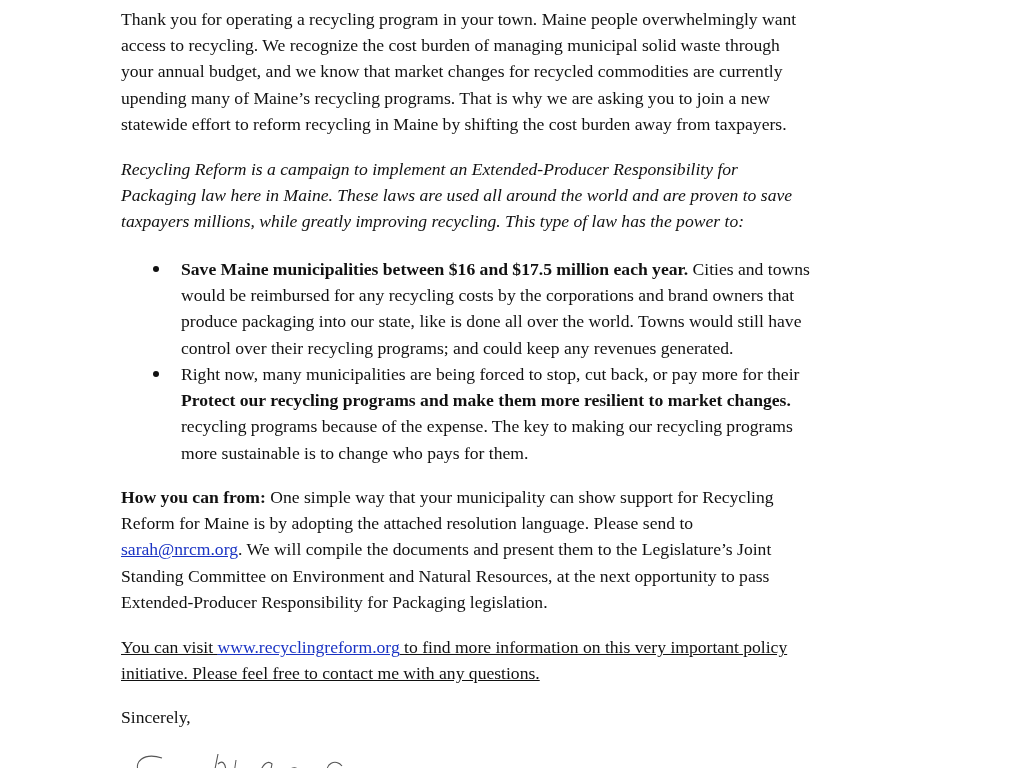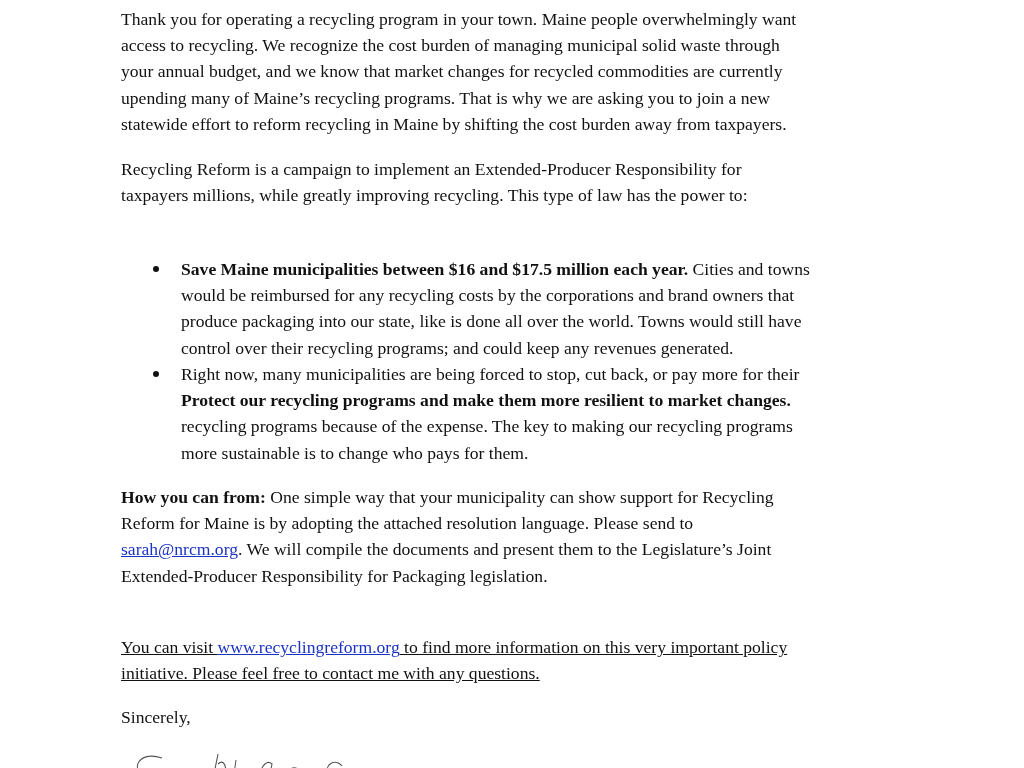--- a/index.html
+++ b/index.html
@@ -69,22 +69,23 @@
 <div class="page">
 
   <div class="block" style="top:6px;">
     <span class="line">Thank you for operating a recycling program in your town. Maine people overwhelmingly want</span>
     <span class="line">access to recycling. We recognize the cost burden of managing municipal solid waste through</span>
     <span class="line">your annual budget, and we know that market changes for recycled commodities are currently</span>
     <span class="line">upending many of Maine’s recycling programs. That is why we are asking you to join a new</span>
     <span class="line">statewide effort to reform recycling in Maine by shifting the cost burden away from taxpayers.</span>
   </div>
 
-  <div class="block" style="top:156px;">
+  <div class="block" style="top:156px;font-style:italic;">
     <span class="line">Recycling Reform is a campaign to implement an Extended-Producer Responsibility for</span>
+    <span class="line">Packaging law here in Maine. These laws are used all around the world and are proven to save</span>
     <span class="line">taxpayers millions, while greatly improving recycling. This type of law has the power to:</span>
   </div>
 
   <div class="bullet-item" style="top:256px;">
     <span class="bullet-dot"></span>
     <div class="bullet-text">
       <span class="line"><b>Save Maine municipalities between $16 and $17.5 million each year.</b><span> Cities and towns</span></span>
       <span class="line">would be reimbursed for any recycling costs by the corporations and brand owners that</span>
       <span class="line">produce packaging into our state, like is done all over the world. Towns would still have</span>
       <span class="line">control over their recycling programs; and could keep any revenues generated.</span>
@@ -98,20 +99,21 @@
       <span class="line"><b>Protect our recycling programs and make them more resilient to market changes.</b></span>
       <span class="line">recycling programs because of the expense. The key to making our recycling programs</span>
       <span class="line">more sustainable is to change who pays for them.</span>
     </div>
   </div>
 
   <div class="block" style="top:484px;">
     <span class="line"><b>How you can from:</b><span> One simple way that your municipality can show support for Recycling</span></span>
     <span class="line">Reform for Maine is by adopting the attached resolution language. Please send to</span>
     <span class="line"><a class="link" href="#">sarah@nrcm.org</a><span>. We will compile the documents and present them to the Legislature’s Joint</span></span>
+    <span class="line">Standing Committee on Environment and Natural Resources, at the next opportunity to pass</span>
     <span class="line">Extended-Producer Responsibility for Packaging legislation.</span>
   </div>
 
   <div class="block" style="top:634px;text-decoration:underline;">
     <span class="line"><span>You can visit </span><a class="link" href="#">www.recyclingreform.org</a><span> to find more information on this very important policy</span></span>
     <span class="line">initiative. Please feel free to contact me with any questions.</span>
   </div>
 
   <div class="block" style="top:704px;">
     <span class="line">Sincerely,</span>

